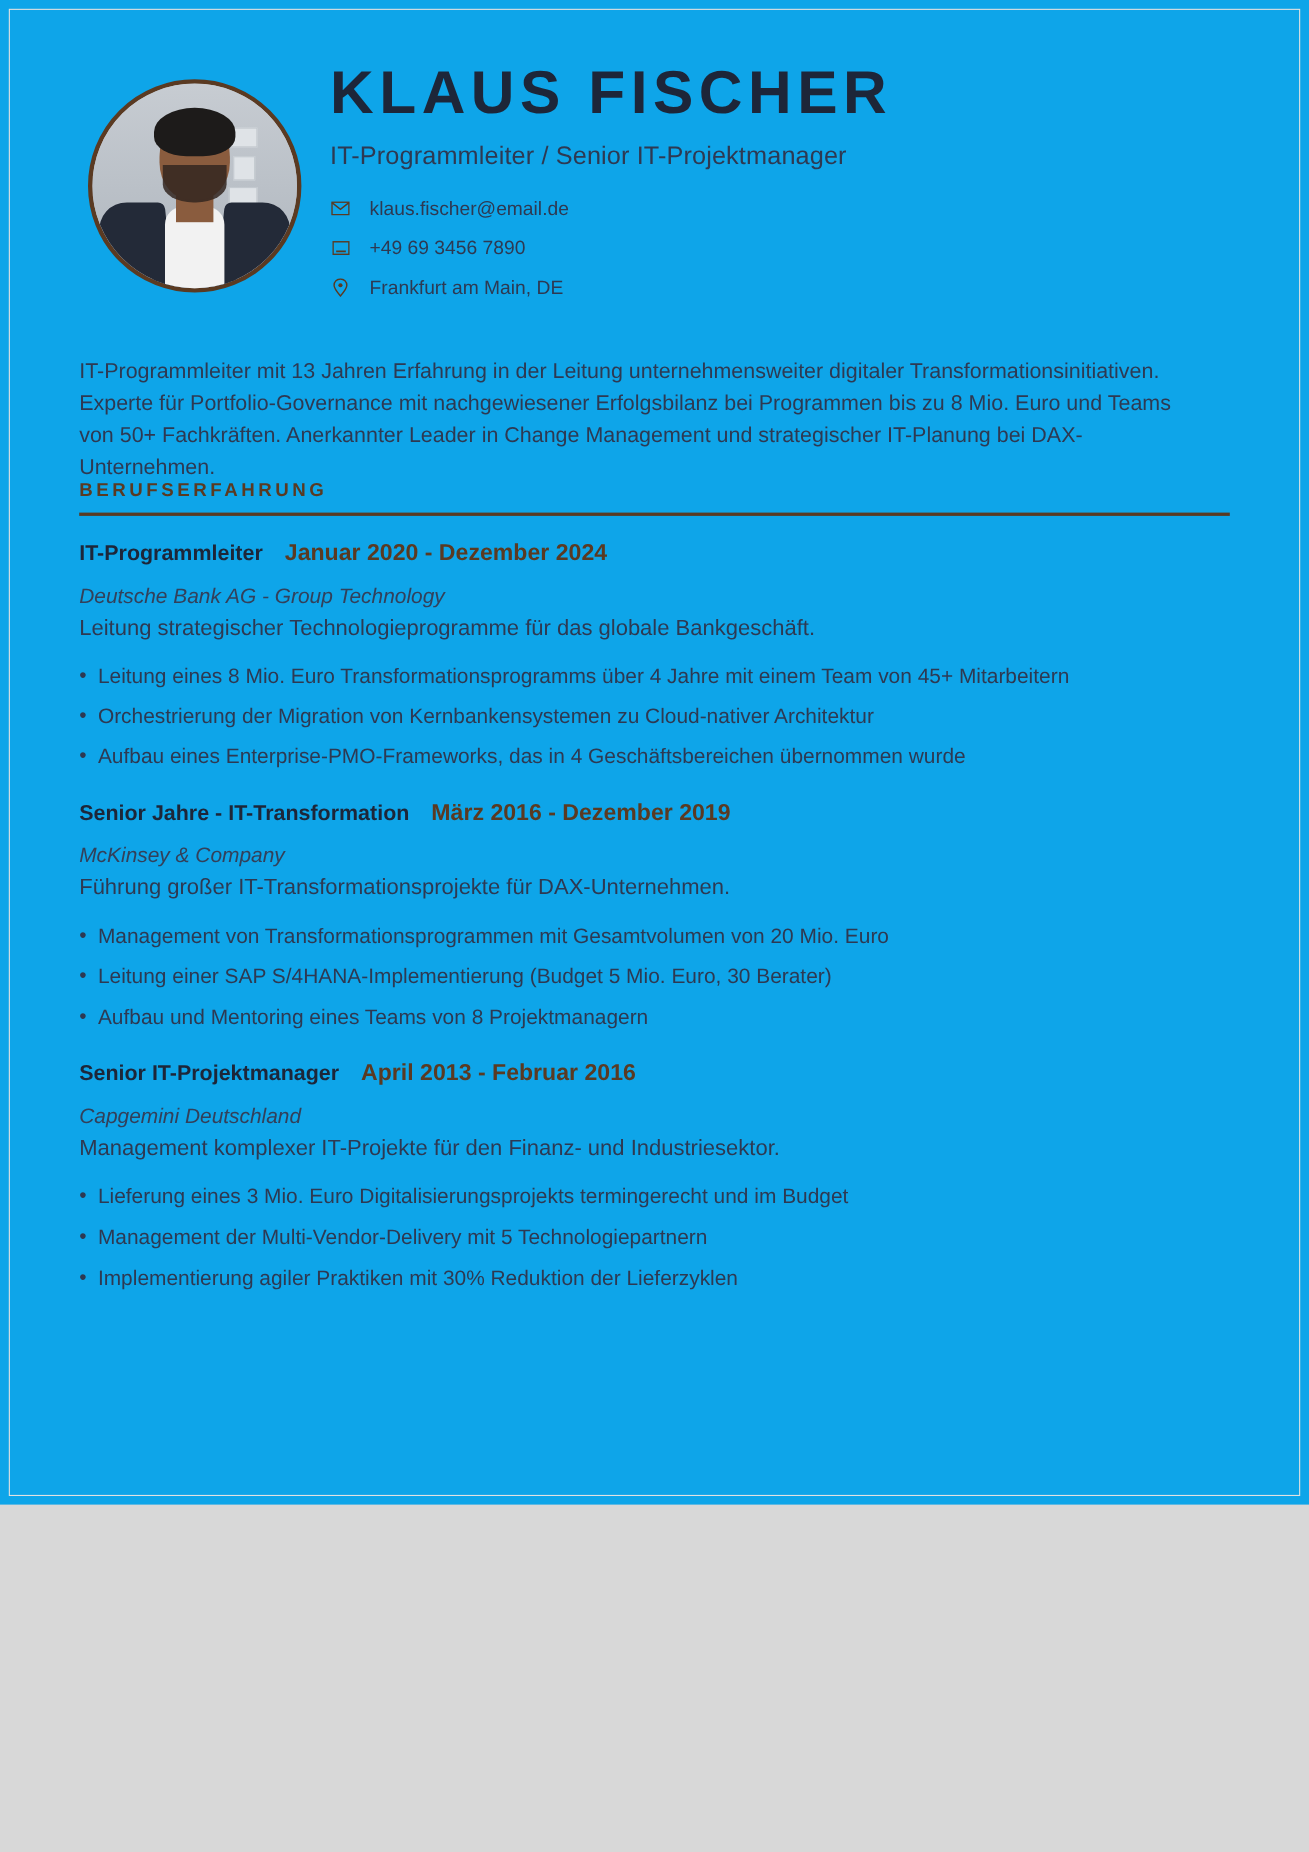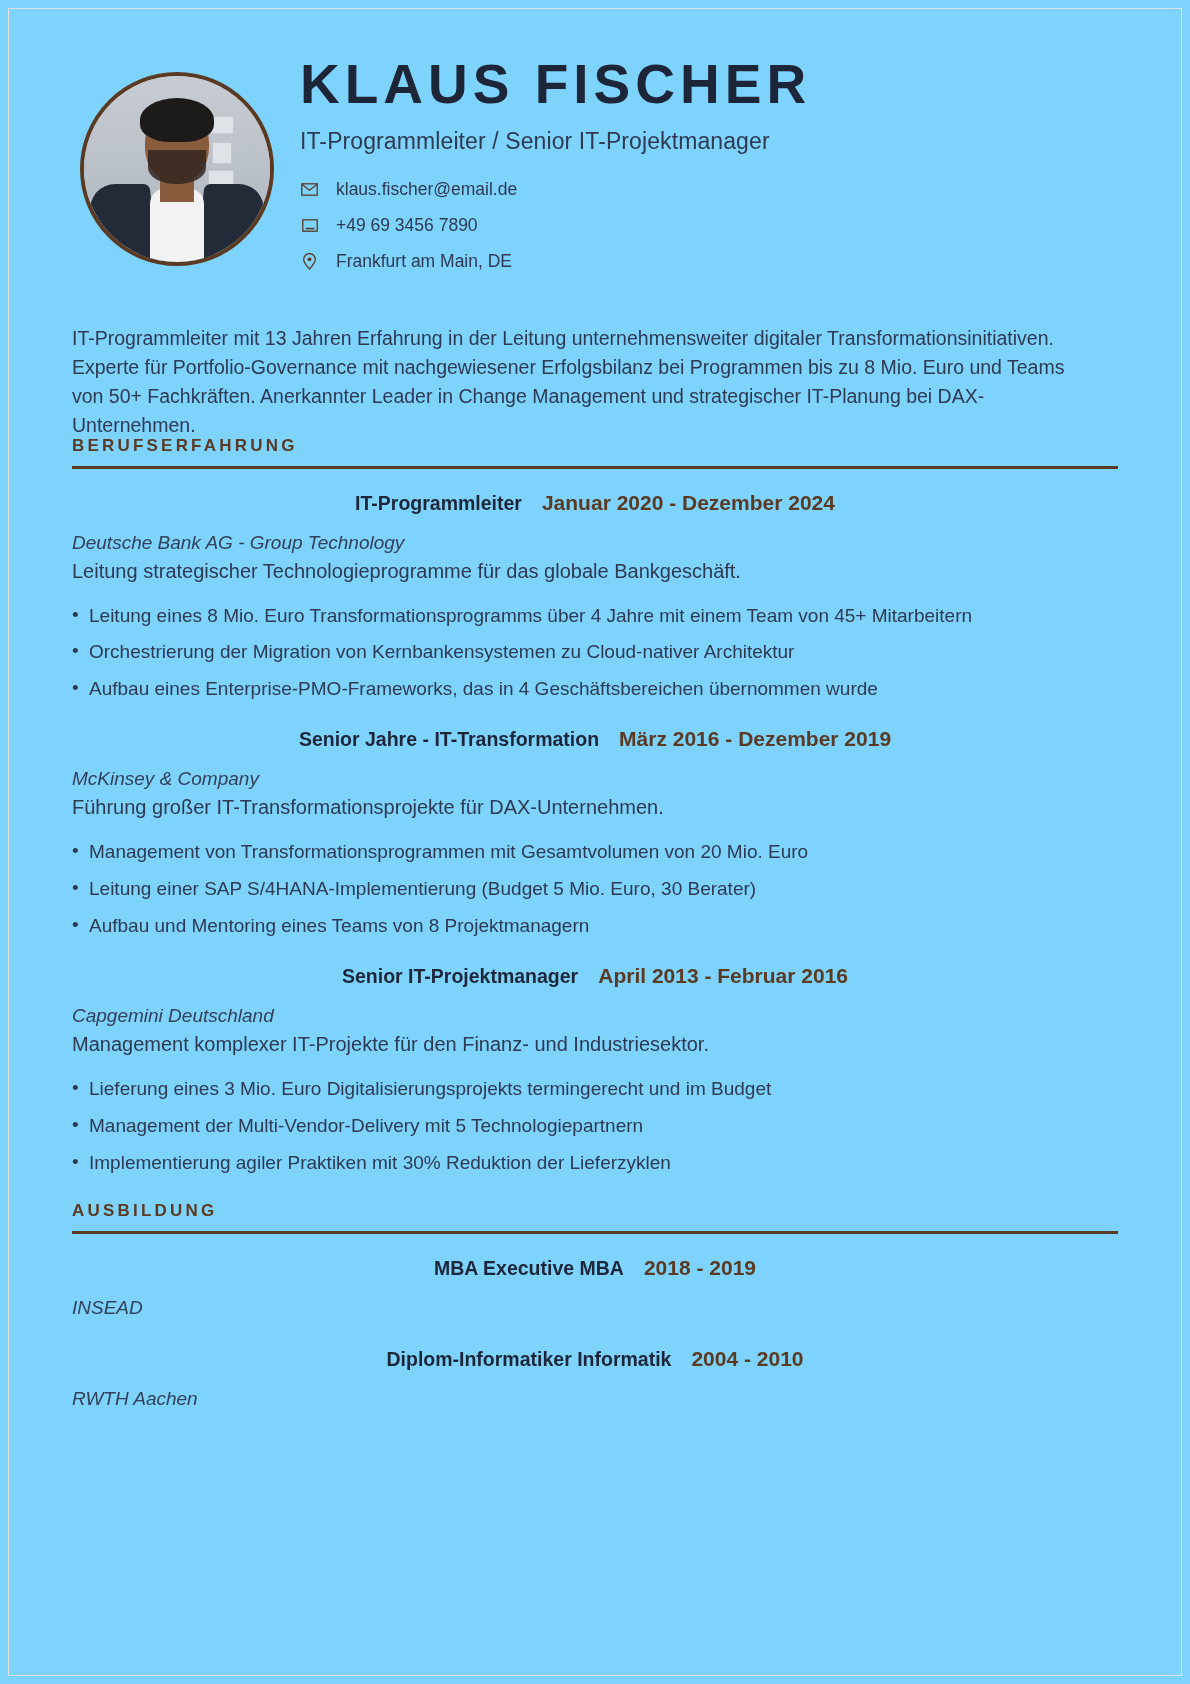--- a/index.html
+++ b/index.html
@@ -6,22 +6,22 @@
     margin: 0;
     padding: 0;
     background: #d8d8d8;
   }
   body {
     font-family: "Liberation Sans", sans-serif;
   }
   .page {
     position: relative;
     width: 1190px;
-    height: 1684px;
-    background: #7dd3fc;
+    height: 1368px;
+    background: #0ea5e9;
     box-sizing: border-box;
     overflow: hidden;
     margin: 0 auto;
   }
   .sheet-border {
     position: absolute;
     left: 8px;
     top: 8px;
     right: 8px;
     bottom: 8px;
@@ -189,21 +189,21 @@
   }
   .section-rule {
     height: 2.5px;
     background: #5a3a22;
     margin-bottom: 22px;
   }
 
   .entry { margin-bottom: 26px; }
   .entry-top {
     display: flex;
-    justify-content: center;
+    justify-content: flex-start;
     align-items: baseline;
     gap: 20px;
   }
   .entry-title {
     font-size: 19.5px;
     font-weight: 700;
     color: #1d2639;
   }
   .entry-date {
     font-size: 21px;
@@ -351,35 +351,15 @@
         <div class="entry-org">Capgemini Deutschland</div>
         <div class="entry-desc">Management komplexer IT-Projekte für den Finanz- und Industriesektor.</div>
         <ul class="bullets exp-list">
           <li>Lieferung eines 3 Mio. Euro Digitalisierungsprojekts termingerecht und im Budget</li>
           <li>Management der Multi-Vendor-Delivery mit 5 Technologiepartnern</li>
           <li>Implementierung agiler Praktiken mit 30% Reduktion der Lieferzyklen</li>
         </ul>
       </div>
     </div>
 
-    <div class="section edu-block">
-      <div class="section-head">AUSBILDUNG</div>
-      <div class="section-rule"></div>
-
-      <div class="edu-entry">
-        <div class="entry-top">
-          <div class="entry-title">MBA Executive MBA</div>
-          <div class="entry-date">2018 - 2019</div>
-        </div>
-        <div class="entry-org">INSEAD</div>
-      </div>
-
-      <div class="edu-entry">
-        <div class="entry-top">
-          <div class="entry-title">Diplom-Informatiker Informatik</div>
-          <div class="entry-date">2004 - 2010</div>
-        </div>
-        <div class="entry-org">RWTH Aachen</div>
-      </div>
-    </div>
 
   </div>
 </div>
 
 </body></html>

